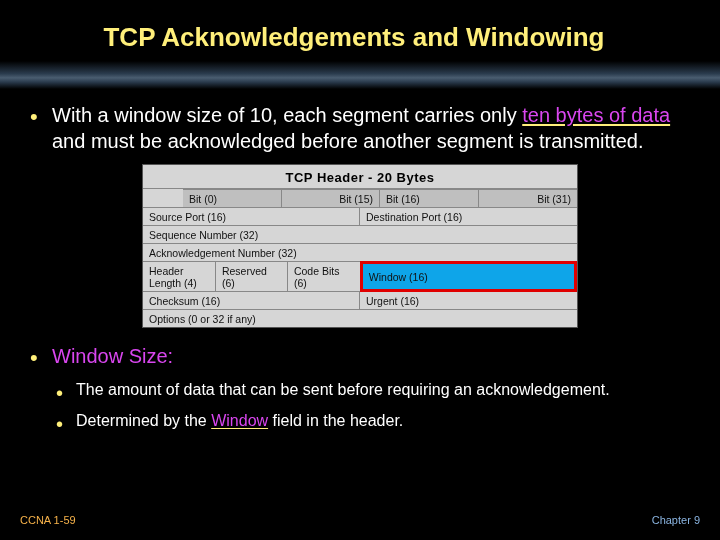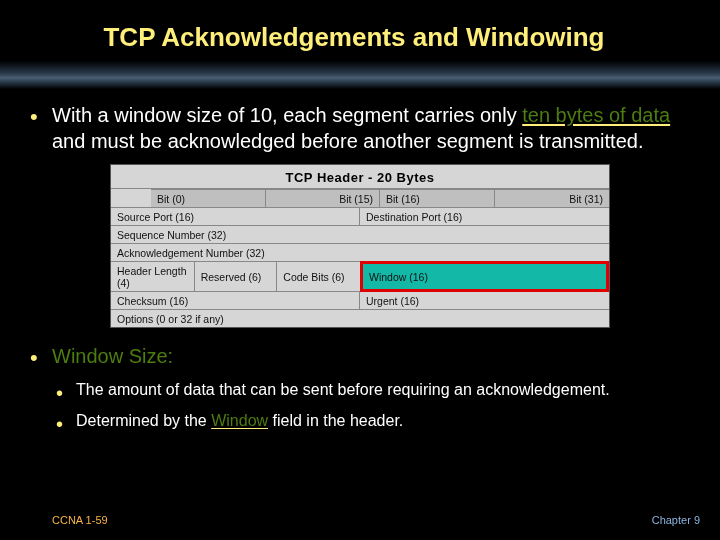--- a/index.html
+++ b/index.html
@@ -59,29 +59,29 @@
     margin-top: 10px;
   }
   ul.sub-list > li::before {
     content: "•";
     position: absolute;
     left: 4px;
     top: 0;
     color: #ffef7a;
     font-size: 20px;
   }
-  .kw { color: #4d7c0f; }
+  .kw { color: #d946ef; }
   .u { text-decoration: underline; text-decoration-color: #ffef7a; text-underline-offset: 2px; }
   .diagram-wrap {
     display: flex;
     justify-content: center;
     margin: 8px 0 16px 0;
   }
   .diagram {
-    width: 500px;
+    width: 436px;
     background: #d6d6d6;
     border: 1px solid #555;
     box-shadow: 2px 2px 4px rgba(0,0,0,0.7);
     color: #111;
     text-shadow: none;
   }
   .diagram-title {
     text-align: center;
     font-weight: bold;
     font-size: 13px;
@@ -113,31 +113,30 @@
   .w100 { flex: 0 0 100%; }
   .w16 { flex: 0 0 16.6%; }
   .w17 { flex: 0 0 16.8%; }
   .highlight-box {
     border: 3px solid #e00000;
     margin: -1px;
     padding: 0;
     flex: 0 0 50%;
     display: flex;
   }
-  .highlight-box .cell { border: none; flex: 1; background: #14b8a6; }
+  .highlight-box .cell { border: none; flex: 1; background: #0ea5e9; }
   .footer {
     position: absolute;
     bottom: 14px;
     left: 0;
     right: 0;
     display: flex;
     justify-content: space-between;
     padding: 0 20px;
     font-size: 11px;
-    margin-left: 32px;
   }
   .footer-left { color: #f6b24a; }
   .footer-right { color: #8ab4e0; }
 </style>
 </head>
 <body>
 
 <div class="title">TCP Acknowledgements and Windowing</div>
 <div class="divider-band"></div>
 

